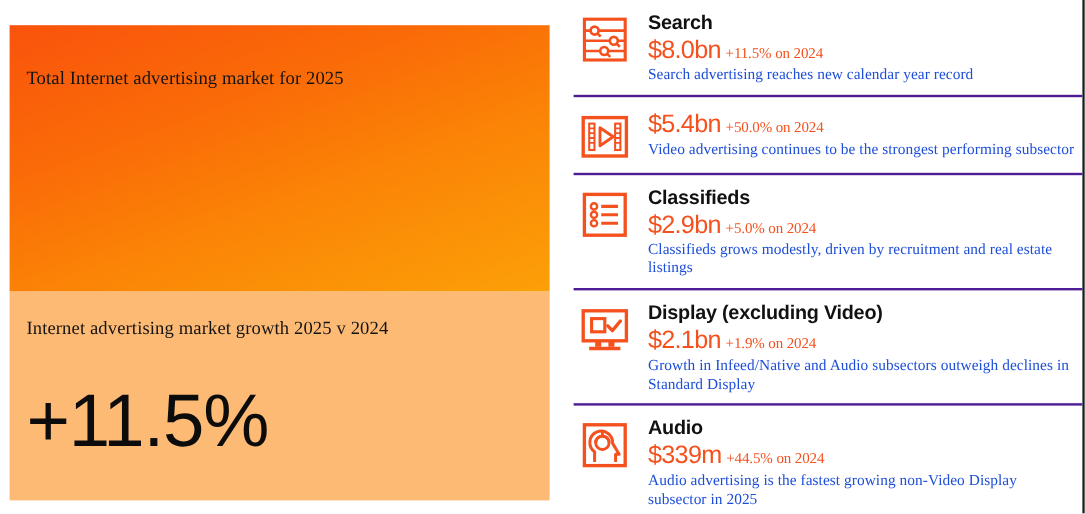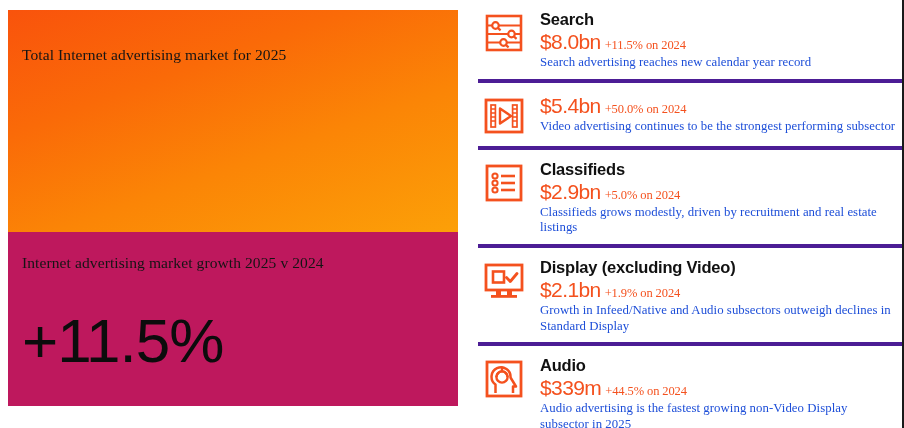--- a/index.html
+++ b/index.html
@@ -21,21 +21,21 @@
     height: 428px;
     box-sizing: border-box;
     border-right: 2px solid #1a1a1a;
     background: #ffffff;
   }
 
   
   .left-col {
     position: absolute;
     left: 8px;
-    top: 10px;
+    top: 21px;
     width: 378px;
     height: 396px;
     text-align: center;
   }
 
   .hero-card {
     position: relative;
     width: 450px;
     height: 222px;
     background: linear-gradient(160deg, #f9530c 0%, #fa6a08 32%, #fb8506 62%, #fca008 100%);
@@ -62,21 +62,21 @@
     line-height: 1;
     color: #0c0c0c;
     letter-spacing: -1px;
     white-space: nowrap;
   }
 
   .growth-card {
     position: relative;
     width: 450px;
     height: 174px;
-    background: #be185d;
+    background: #fdba74;
     box-sizing: border-box;
     overflow: hidden;
     padding-left: 44px;
   }
   .growth-label {
     position: absolute;
     left: 14px;
     top: 22px;
     font-family: "Liberation Serif", serif;
     font-size: 15.5px;
@@ -104,21 +104,21 @@
     width: 424px;
     height: 428px;
   }
 
   .stat-row {
     position: relative;
     display: flex;
     align-items: flex-start;
     box-sizing: border-box;
     padding: 9px 4px 8px 4px;
-    border-bottom: 4px solid #4c1d95;
+    border-bottom: 2px solid #4c1d95;
   }
   .stat-row.last {
     border-bottom: none;
   }
 
   .stat-icon {
     flex: 0 0 auto;
     width: 44px;
     height: 44px;
     margin-right: 14px;

